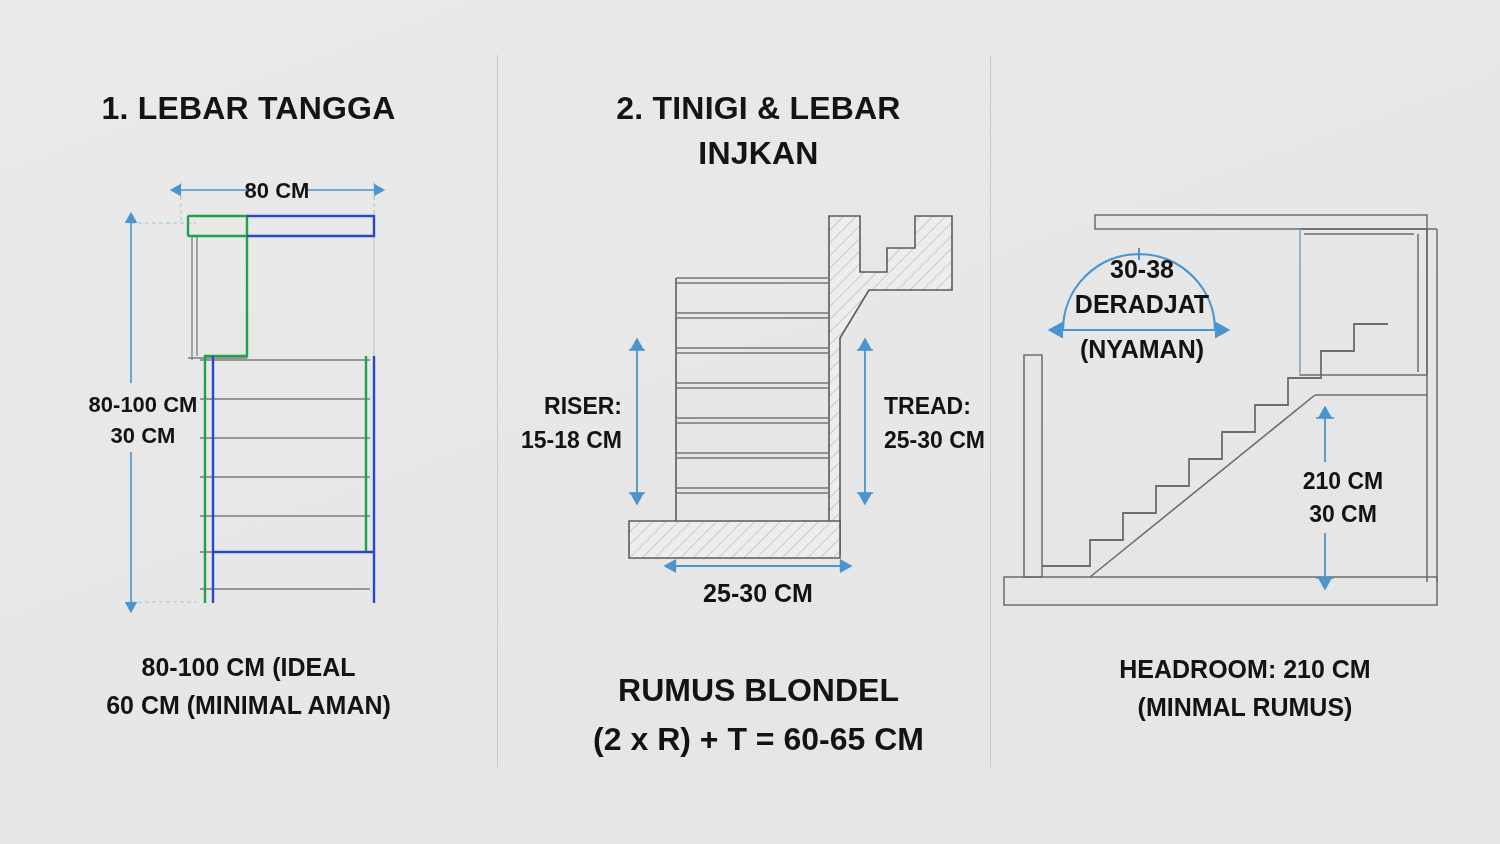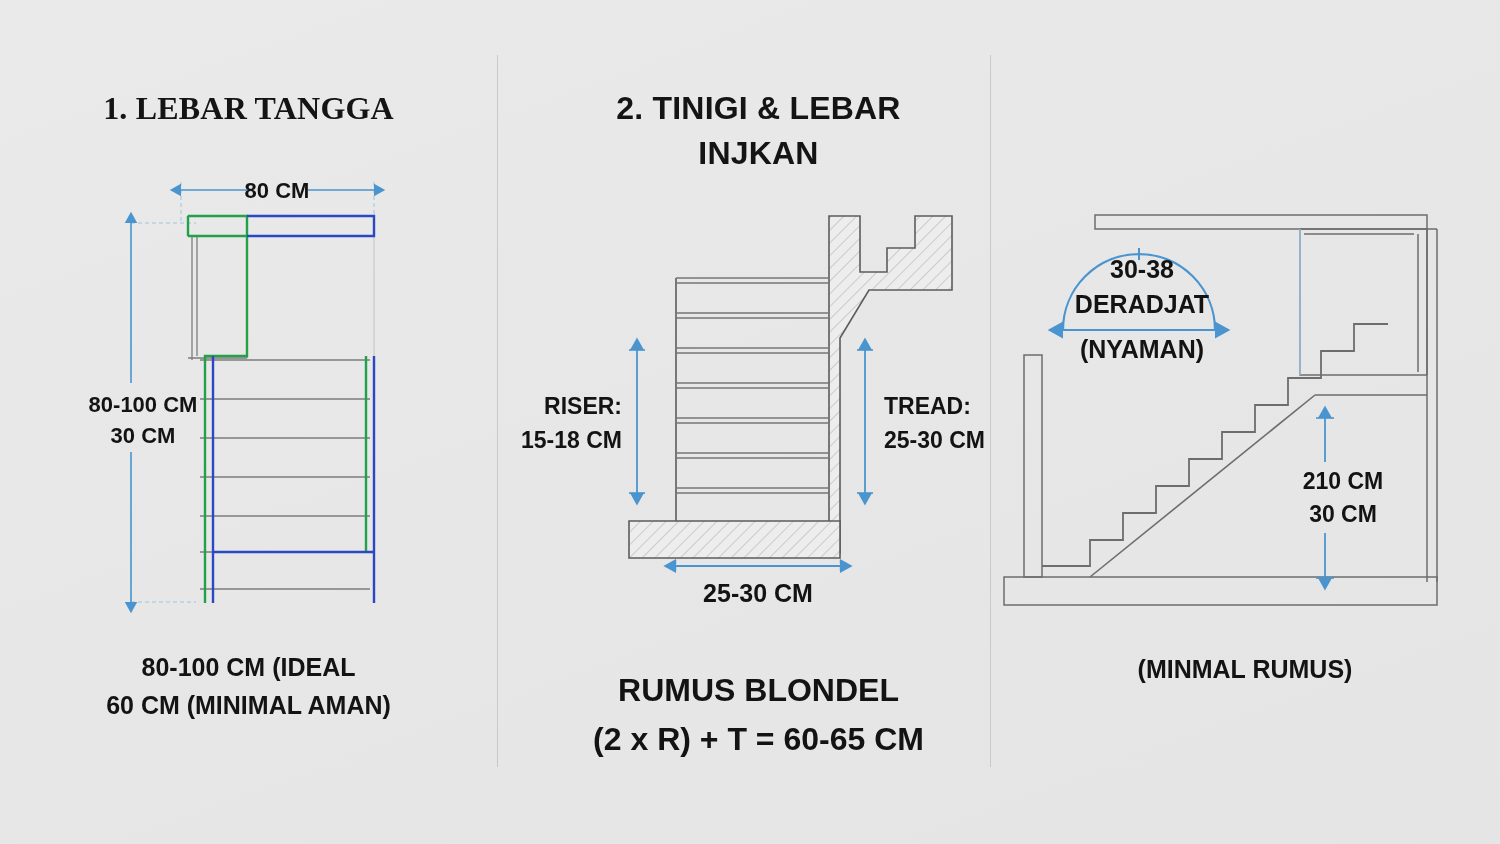--- a/index.html
+++ b/index.html
@@ -48,21 +48,21 @@
     left: 0;
     width: 100%;
     text-align: center;
     font-weight: 700;
     font-size: 32px;
     letter-spacing: 0.2px;
     color: #141414;
     line-height: 1.42;
     padding: 0 28px;
   }
-  .p1 .panel-title { top: 86px; font-family: Liberation Serif, serif; }
+  .p1 .panel-title { top: 86px; }
   .p2 .panel-title { top: 86px; }
   .p3 .panel-title { top: 86px; }
 
   .panel-caption {
     position: absolute;
     left: 0;
     width: 100%;
     text-align: center;
     font-weight: 700;
     font-size: 25px;
@@ -301,17 +301,18 @@
         <line x1="326" y1="418" x2="344" y2="418" stroke="#4a95cf" stroke-width="1.6"></line>
         <line x1="326" y1="578" x2="344" y2="578" stroke="#4a95cf" stroke-width="1.6"></line>
         <text class="dimtext" x="353" y="489" font-size="23" text-anchor="middle">210 CM</text>
         <text class="dimtext" x="353" y="522" font-size="23" text-anchor="middle">30 CM</text>
 
         <line x1="310" y1="229" x2="310" y2="375" stroke="#9dc4e0" stroke-width="1.4"></line>
       </svg>
     </div>
 
     <div class="panel-caption">
+      <span class="cap-line">HEADROOM: 210 CM</span>
       <span class="cap-line">(MINMAL RUMUS)</span>
     </div>
   </div>
 
 </div>
 
 </body></html>

